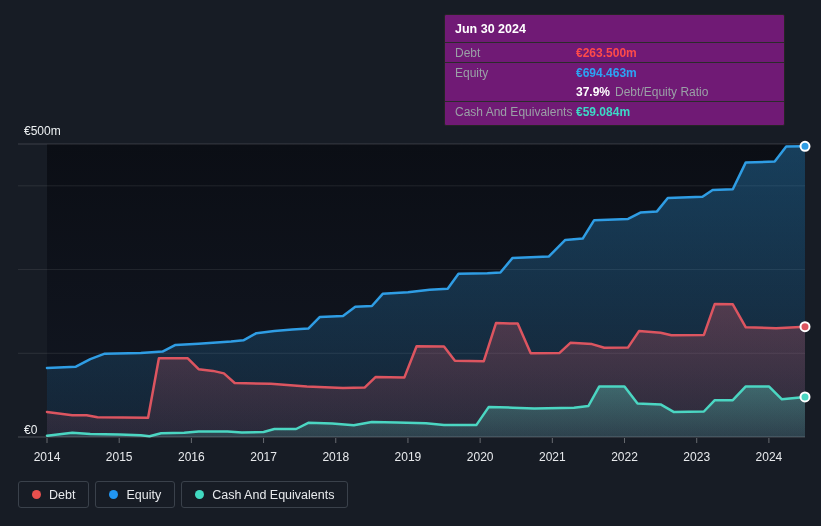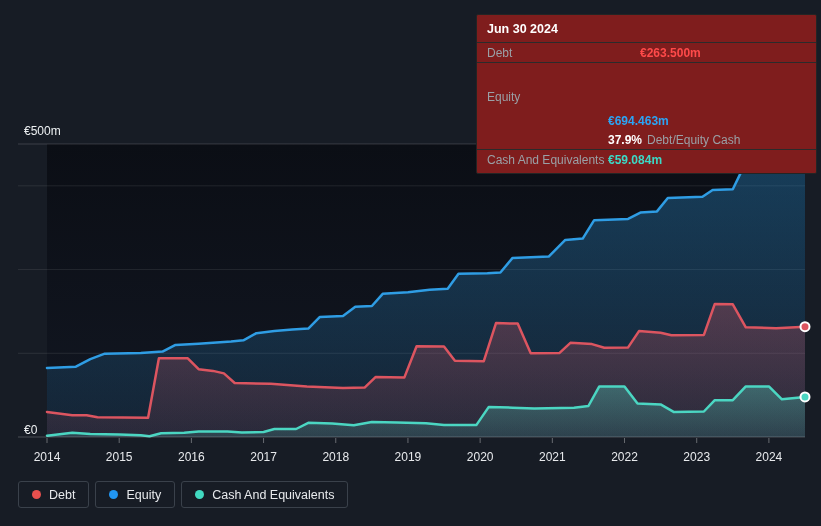--- a/index.html
+++ b/index.html
@@ -10,35 +10,35 @@
   }
   svg{position:absolute;left:0;top:0;}
 
   
   .y-label{position:absolute;left:24px;color:#edf0f2;font-size:12px;line-height:14px;}
   .y-label.y700{top:124px;}
   .y-label.y0{top:423px;}
 
   
   .tooltip{
-    position:absolute;left:476px;top:14px;width:341px;box-sizing:border-box;
-    background:#7f1d1d;border:1px solid #242424;border-radius:2px;
+    position:absolute;left:444px;top:14px;width:341px;box-sizing:border-box;
+    background:#701a75;border:1px solid #242424;border-radius:2px;
     color:#9aa0a6;font-size:12px;
   }
   .tt-title{
     padding:7px 10px 6px;color:#fff;font-weight:bold;font-size:12.5px;
     border-bottom:1px solid #2b2b2b;
   }
   .tt-row{display:flex;align-items:center;padding:3px 10px 2px;}
   .tt-row.b{border-bottom:1px solid #2b2b2b;}
   .tt-row.last{padding-bottom:6px;}
   .tt-label{width:121px;flex:none;}
   .tt-value{font-weight:bold;}
-  .v-debt{color:#ff4a4a;margin-left:32px;}
-  .v-equity{color:#2ba4f5;margin-top:48px;}
+  .v-debt{color:#ff4a4a;}
+  .v-equity{color:#2ba4f5;}
   .v-cash{color:#3cd9c6;}
   .tt-ratio{padding-left:131px;}
   .tt-ratio .pct{color:#fff;font-weight:bold;margin-right:5px;}
 
   
   .legend{position:absolute;left:18px;top:481px;display:flex;gap:6px;}
   .legend-item{
     display:flex;align-items:center;gap:8px;height:27px;box-sizing:border-box;
     padding:0 13px;border:1px solid #3a414b;border-radius:3px;
     color:#e8eaed;font-size:12.5px;cursor:pointer;background:transparent;
@@ -116,21 +116,21 @@
     <div class="tt-row b">
       <span class="tt-label">Debt</span>
       <span class="tt-value v-debt">€263.500m</span>
     </div>
     <div class="tt-row">
       <span class="tt-label">Equity</span>
       <span class="tt-value v-equity">€694.463m</span>
     </div>
     <div class="tt-row b tt-ratio">
       <span class="pct">37.9%</span>
-      <span>Debt/Equity Cash</span>
+      <span>Debt/Equity Ratio</span>
     </div>
     <div class="tt-row last">
       <span class="tt-label">Cash And Equivalents</span>
       <span class="tt-value v-cash">€59.084m</span>
     </div>
   </div>
 
   <div class="legend">
     <div class="legend-item">
       <span class="legend-dot" style="background: rgb(232, 80, 78);"></span>

